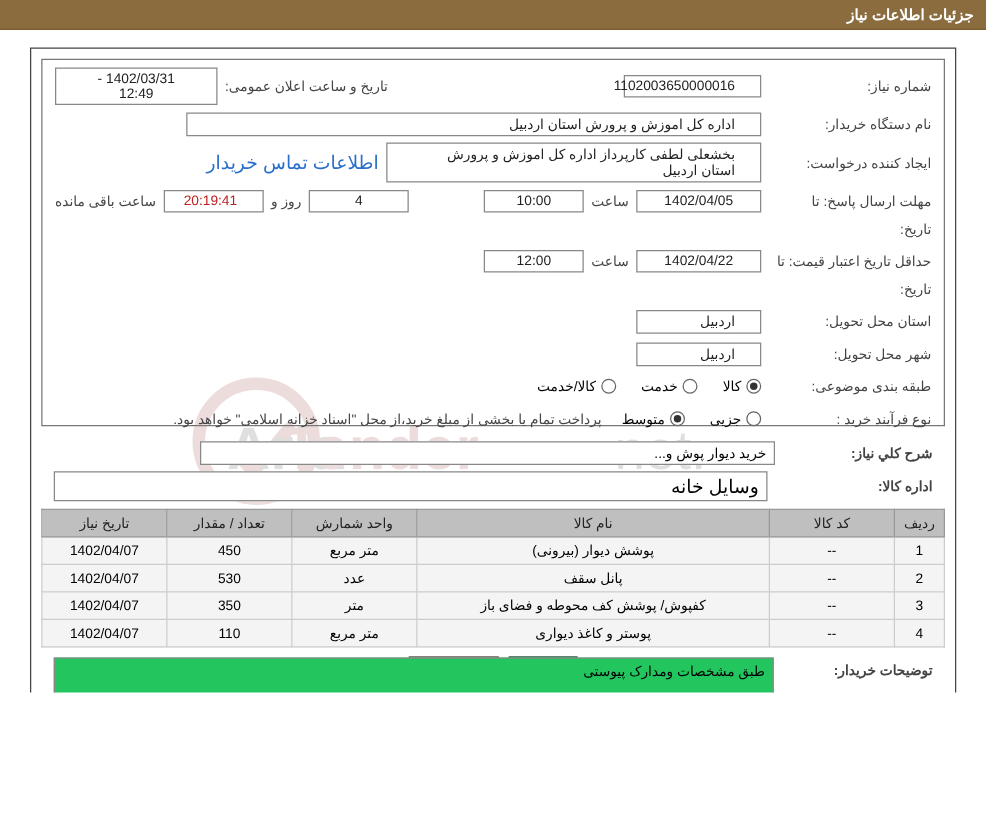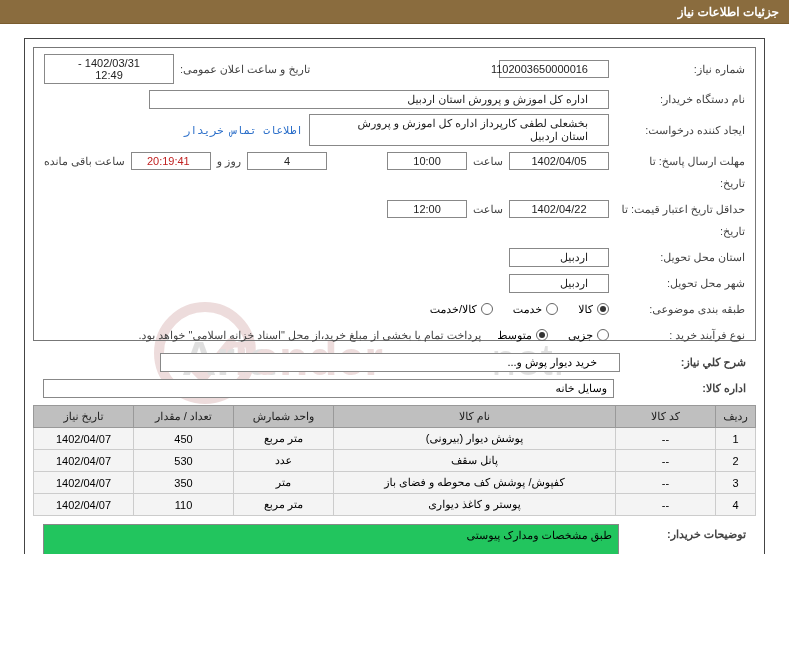--- a/index.html
+++ b/index.html
@@ -9,29 +9,29 @@
   .outer-box { border: 1px solid #444; margin: 14px 24px 4px 24px; padding: 8px; position: relative; height: 554px; }
   .inner-box { border: 1px solid #777; padding: 6px 10px; height: 294px; }
   .row { display: flex; align-items: center; margin-bottom: 4px; min-height: 22px; gap: 6px; }
   .label { color: #444; font-size: 11px; white-space: nowrap; }
   .value-box { border: 1px solid #888; background: #fff; padding: 2px 20px; font-size: 11px; color: #222; min-height: 18px; display: inline-block; text-align: center; }
   .w80 { width: 80px; }
   .w100 { width: 100px; }
   .w110 { width: 110px; }
   .w300 { width: 300px; text-align: right; }
   .w460 { width: 460px; text-align: right; }
-  .link { color: #2a6ec9; font-size: 11px; cursor: pointer; font-family: Liberation Mono, monospace; }
+  .link { color: #2a6ec9; font-size: 15px; cursor: pointer; }
   .spacer { flex: 1; }
   .radio-row { display: flex; gap: 20px; align-items: center; }
   .radio-item { display: flex; align-items: center; gap: 4px; font-size: 11px; }
   .radio-dot { width: 12px; height: 12px; border: 1px solid #666; border-radius: 50%; display: inline-block; position: relative; }
   .radio-dot.checked::after { content:""; position:absolute; top:2px; left:2px; width:6px; height:6px; background:#333; border-radius:50%; }
-  .desc-row { border: 1px solid #888; background:#fff; padding:2px 22px; font-size:11px; min-height:18px; width:460px; text-align:right; }
+  .desc-row { border: 1px solid #888; background:#fff; padding:2px 6px; font-size:11px; min-height:18px; width:460px; text-align:right; }
   .section-title { color:#444; font-size:11px; font-weight:bold; margin:12px 10px 4px 0; }
-  .full-input { border:1px solid #888; background:#fff; padding:2px 6px; font-size:11px; min-height:18px; text-align:right; width:590px; margin: 0 10px 0 0; }
+  .full-input { border:1px solid #888; background:#fff; padding:2px 6px; font-size:15px; min-height:18px; text-align:right; width:590px; margin: 0 10px 0 0; }
   table.data { width: 100%; border-collapse: collapse; margin-top: 6px; font-size: 11px; }
   table.data th { background:#bfbfbf; color:#222; padding:4px 6px; border:1px solid #999; font-weight:normal; }
   table.data td { background:#f4f4f4; padding:4px 6px; border:1px solid #ccc; text-align:center; }
   table.data td.name { }
   .buyer-note-row { margin-top:8px; display:flex; gap:10px; align-items:flex-start; }
   .buyer-note-box { border:1px solid #888; background:#22c55e; padding:4px 6px; font-size:11px; width:590px; height:38px; text-align:right; }
   .footer { position:absolute; bottom:8px; width:100%; display:flex; justify-content:center; gap:8px; }
   .btn { border:1px solid #666; padding:3px 16px; font-size:11px; cursor:pointer; }
   .btn-print { background:#22c55e; color:#222;font-weight:bold; }
   .btn-back { background:#f2b7b5; color:#222; }

